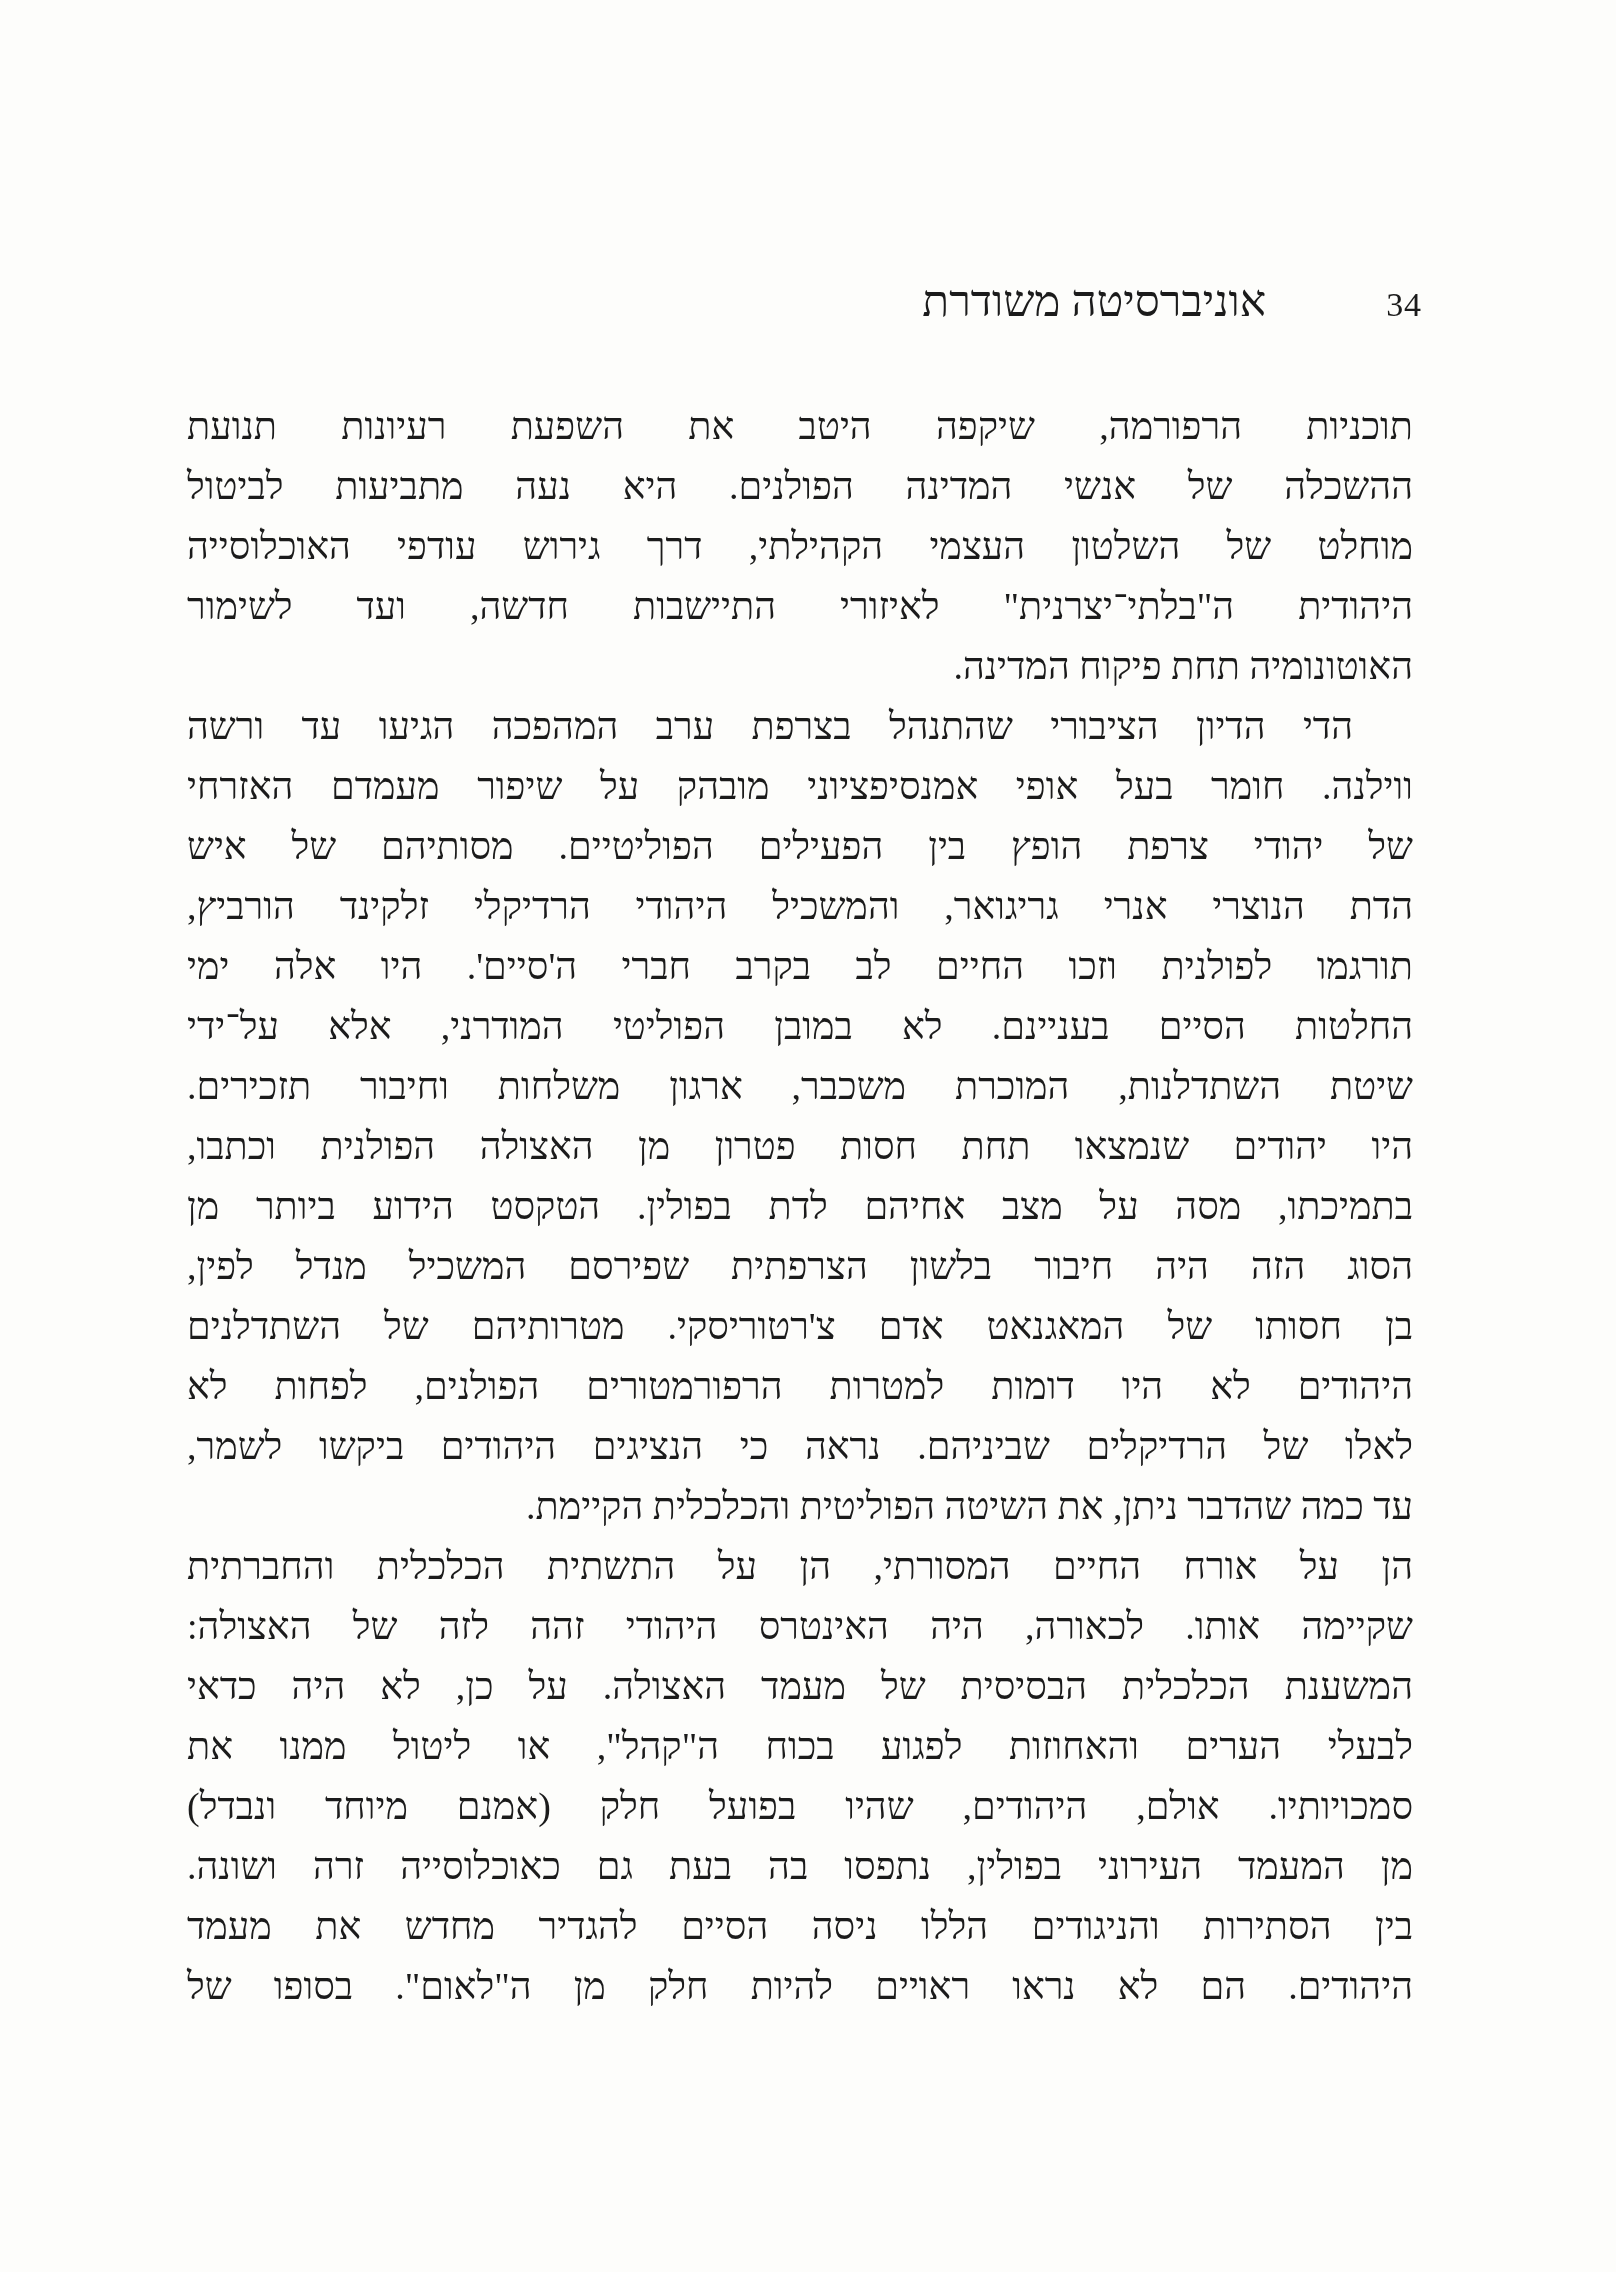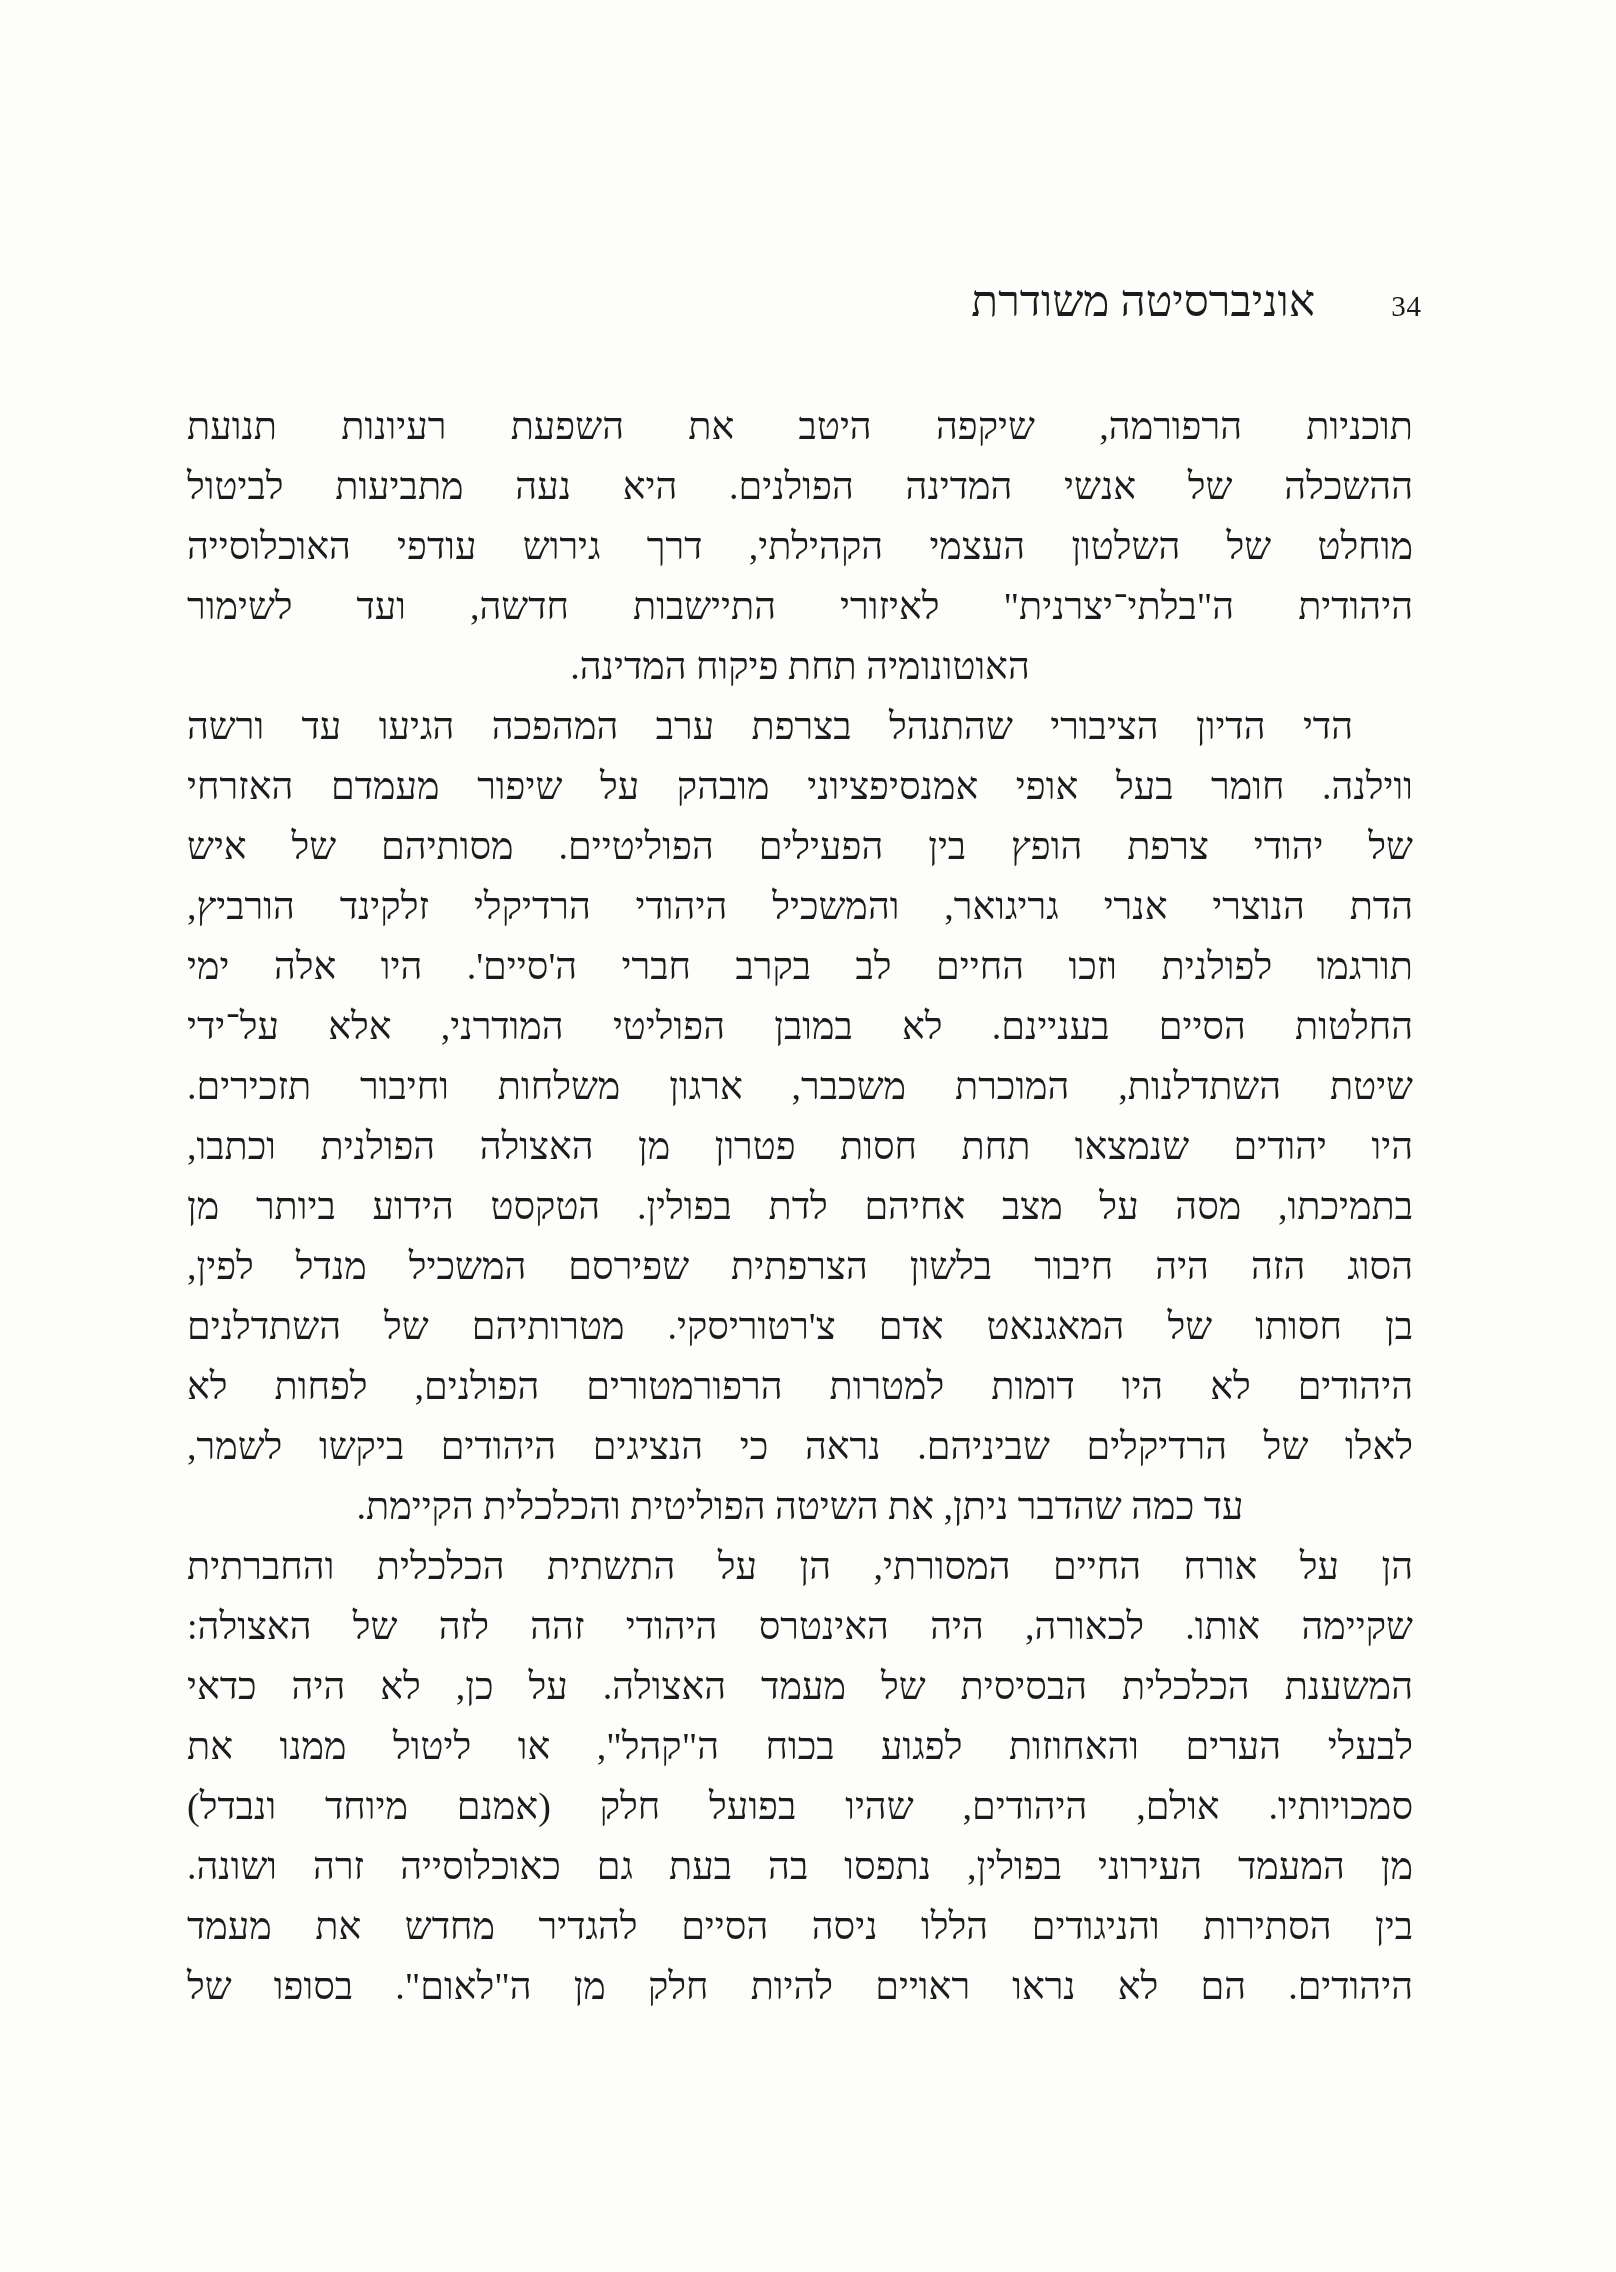--- a/index.html
+++ b/index.html
@@ -21,23 +21,23 @@
     position: absolute;
     top: 276px;
     right: 194px;
     height: 41px;
     direction: rtl;
     display: flex;
     align-items: baseline;
     white-space: nowrap;
   }
   .page-number {
-    font-size: 29px;
+    font-size: 34px;
     letter-spacing: 0.9px;
-    margin-left: 76px; 
+    margin-left: 120px; 
   }
   .running-title {
     font-size: 44px;
   }
   
   .body-text {
     position: absolute;
     top: 396px;
     right: 203px;
     width: 1226px;
@@ -55,21 +55,21 @@
     text-align-last: justify;
   }
   
   .line-start {
     padding-right: 60px;
     text-align: justify;
     text-align-last: justify;
   }
   
   .line-end {
-    text-align: center;
+    text-align: right;
   }
 </style>
 </head>
 <body>
 
 <div class="page">
 
   <div class="running-head">
     <span class="page-number">34</span>
     <span class="running-title">אוניברסיטה משודרת</span>

